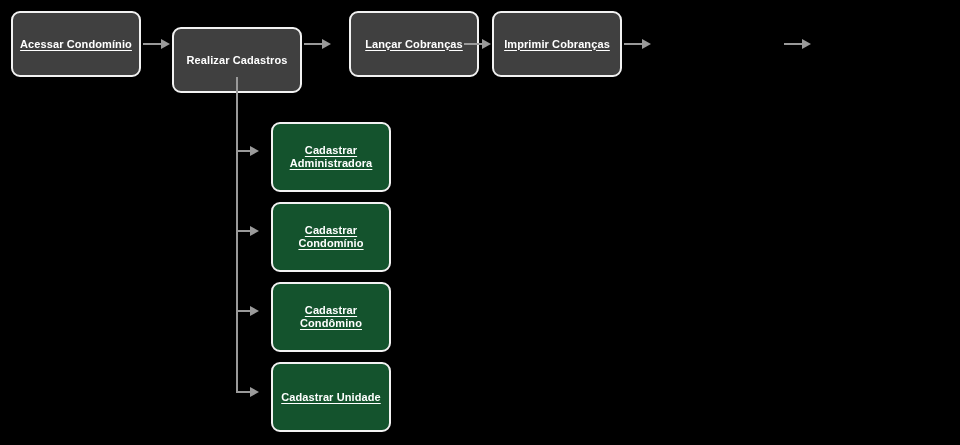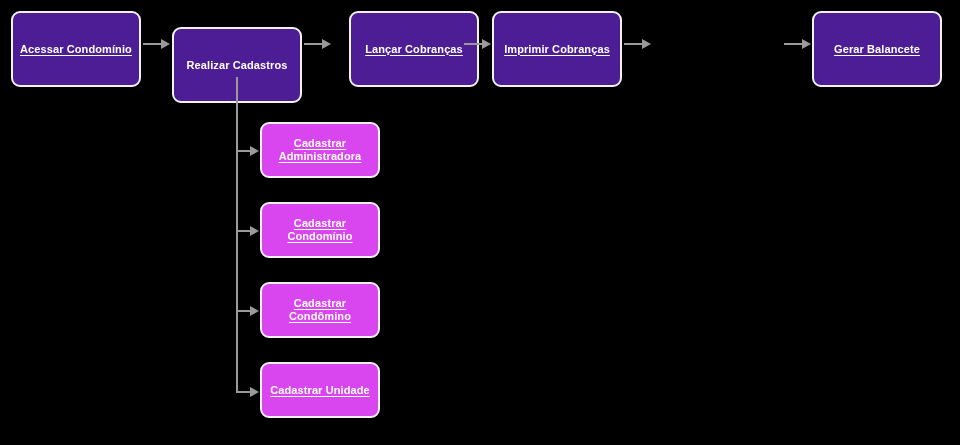--- a/index.html
+++ b/index.html
@@ -30,30 +30,30 @@
     border: 2px solid #f2f2f2;
     color: #ffffff;
     font-size: 11px;
     font-weight: bold;
     line-height: 13px;
     letter-spacing: 0.1px;
     padding: 2px 6px;
     -webkit-font-smoothing: antialiased;
   }
   .node.primary {
-    background: #4c1d95;
+    background: #404040;
     width: 130px;
-    height: 76px;
+    height: 66px;
     top: 11px;
   }
   .node.secondary {
-    background: #d946ef;
+    background: #14532d;
     width: 120px;
-    height: 56px;
-    left: 260px;
+    height: 70px;
+    left: 271px;
   }
   .node .label {
     display: inline-block;
   }
   .node .label.link {
     text-decoration: underline;
     text-underline-offset: 2px;
     text-decoration-thickness: 1px;
   }
 
@@ -89,23 +89,20 @@
 
   <div class="node primary" style="left:349px;">
     <span class="label link">Lançar Cobranças</span>
   </div>
 
   <div class="node primary" style="left:492px;">
     <span class="label link">Imprimir Cobranças</span>
   </div>
 
 
-  <div class="node primary" style="left:812px;">
-    <span class="label link">Gerar Balancete</span>
-  </div>
 
   <div class="conn h" style="left:143px; top:43px; width:19px;"></div>
   <div class="arrowhead" style="left:161px; top:39px;"></div>
 
   <div class="conn h" style="left:304px; top:43px; width:19px;"></div>
   <div class="arrowhead" style="left:322px; top:39px;"></div>
 
   <div class="conn h" style="left:464px; top:43px; width:19px;"></div>
   <div class="arrowhead" style="left:482px; top:39px;"></div>
 

